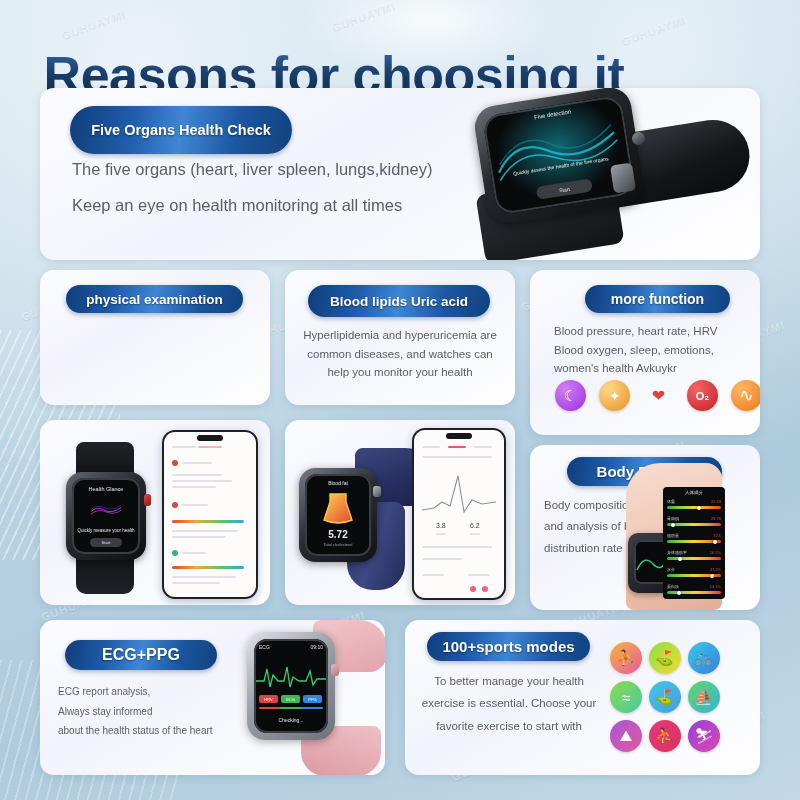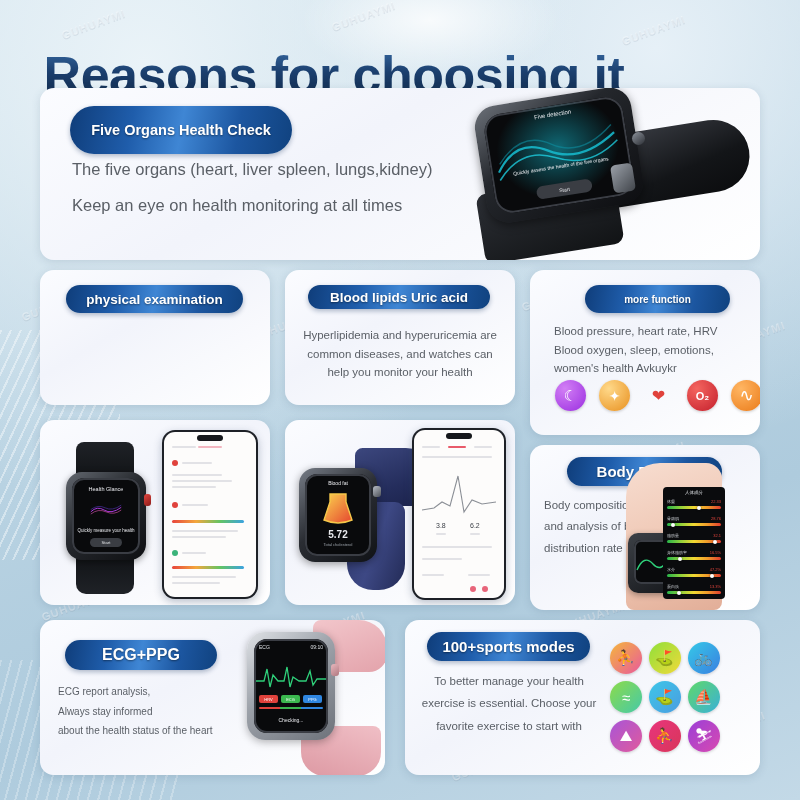--- a/index.html
+++ b/index.html
@@ -152,30 +152,30 @@
       <div style="position:absolute;left:152px;top:76px;width:22px;height:28px;border-radius:5px;
                   background:linear-gradient(140deg,#9aa0a8,#41454b);transform:rotate(-9deg);"></div>
     </div>
   </div>
 
   <div class="card" style="left:40px;top:270px;width:230px;height:135px;">
     <div class="badge" style="left:26px;top:15px;width:177px;height:28px;font-size:13.5px;">physical examination</div>
   </div>
 
   <div class="card" style="left:285px;top:270px;width:230px;height:135px;">
-    <div class="badge" style="left:23px;top:15px;width:182px;height:24px;font-size:13.5px;">Blood lipids Uric acid</div>
+    <div class="badge" style="left:23px;top:15px;width:182px;height:32px;font-size:13.5px;">Blood lipids Uric acid</div>
     <div class="body-txt c-txt" style="left:0;top:56px;width:230px;font-size:11.5px;">
       <div>Hyperlipidemia and hyperuricemia are</div>
       <div>common diseases, and watches can</div>
       <div>help you monitor your health</div>
     </div>
   </div>
 
   <div class="card" style="left:530px;top:270px;width:230px;height:165px;">
-    <div class="badge" style="left:55px;top:15px;width:145px;height:28px;font-size:10px;">more function</div>
+    <div class="badge" style="left:55px;top:15px;width:145px;height:28px;font-size:14px;">more function</div>
     <div class="body-txt" style="left:24px;top:52px;width:210px;font-size:11.5px;">
       <div>Blood pressure, heart rate, HRV</div>
       <div>Blood oxygen, sleep, emotions,</div>
       <div>women's health Avkuykr</div>
     </div>
     <div class="icon-circ" style="left:25px;top:110px;width:31px;height:31px;font-size:15px;
                 background:radial-gradient(circle at 32% 28%,#d27ff5,#9b2fe0);">☾</div>
     <div class="icon-circ" style="left:69px;top:110px;width:31px;height:31px;font-size:14px;
                 background:radial-gradient(circle at 32% 28%,#ffd98a,#e8901f);">✦</div>
     <div class="icon-circ" style="left:113px;top:110px;width:31px;height:31px;font-size:16px;color:#e0423c;

